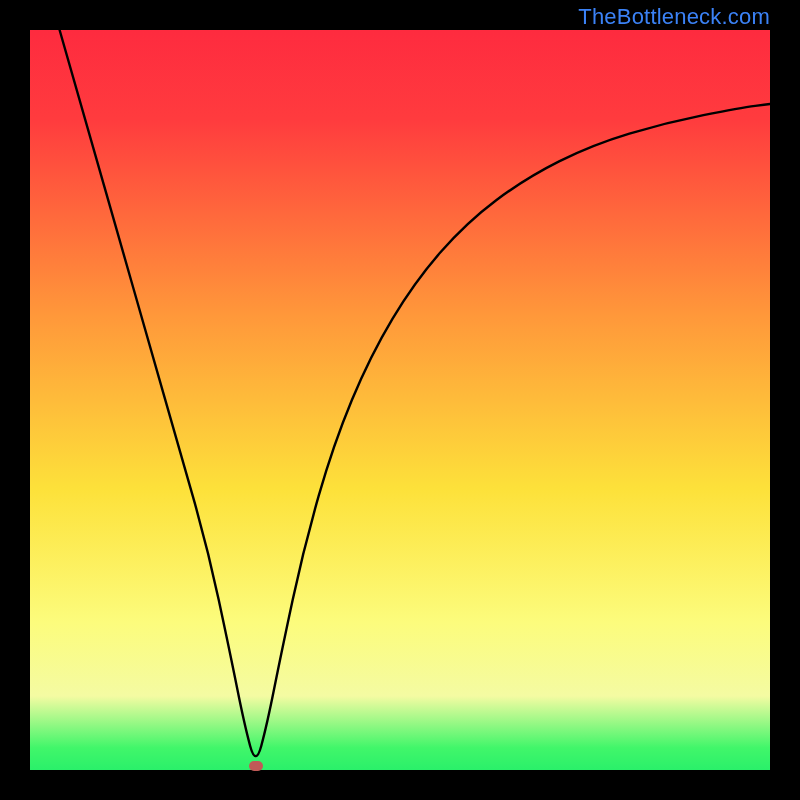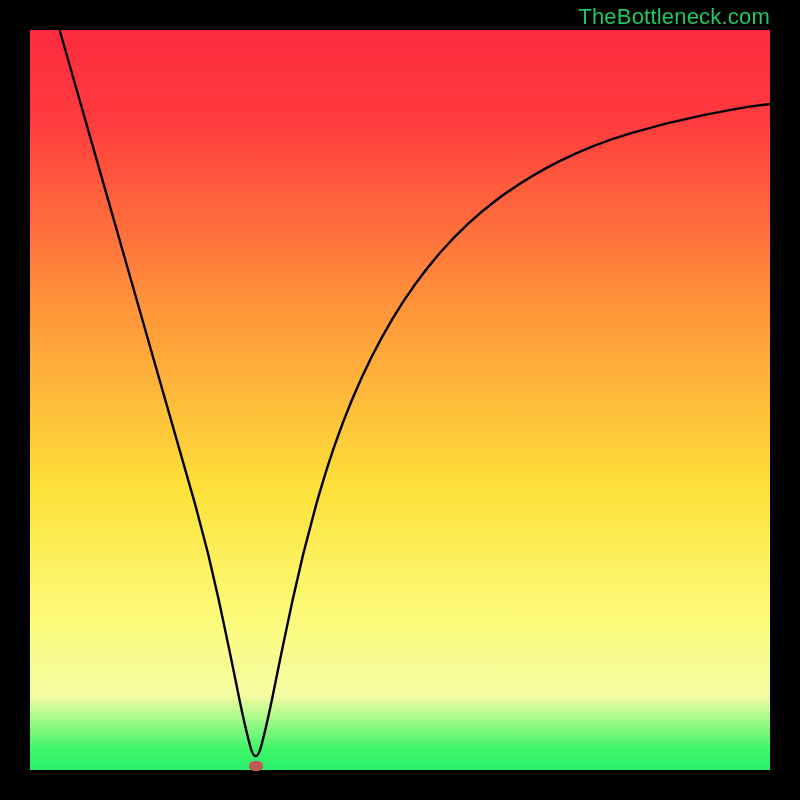--- a/index.html
+++ b/index.html
@@ -33,21 +33,21 @@
       var(--c-paleyel) 80%,
       var(--c-paleyel2) 90%,
       var(--c-green) 97%,
       var(--c-green2) 100%
     );
   }
   .watermark {
     position: absolute;
     top: 4px;
     right: 30px;
-    color: #22c55e;
+    color: #3b82f6;
     font-size: 22px;
     font-weight: 500;
     letter-spacing: 0.2px;
     user-select: none;
   }
   svg.curve {
     position: absolute;
     left: 0;
     top: 0;
     width: 740px;

